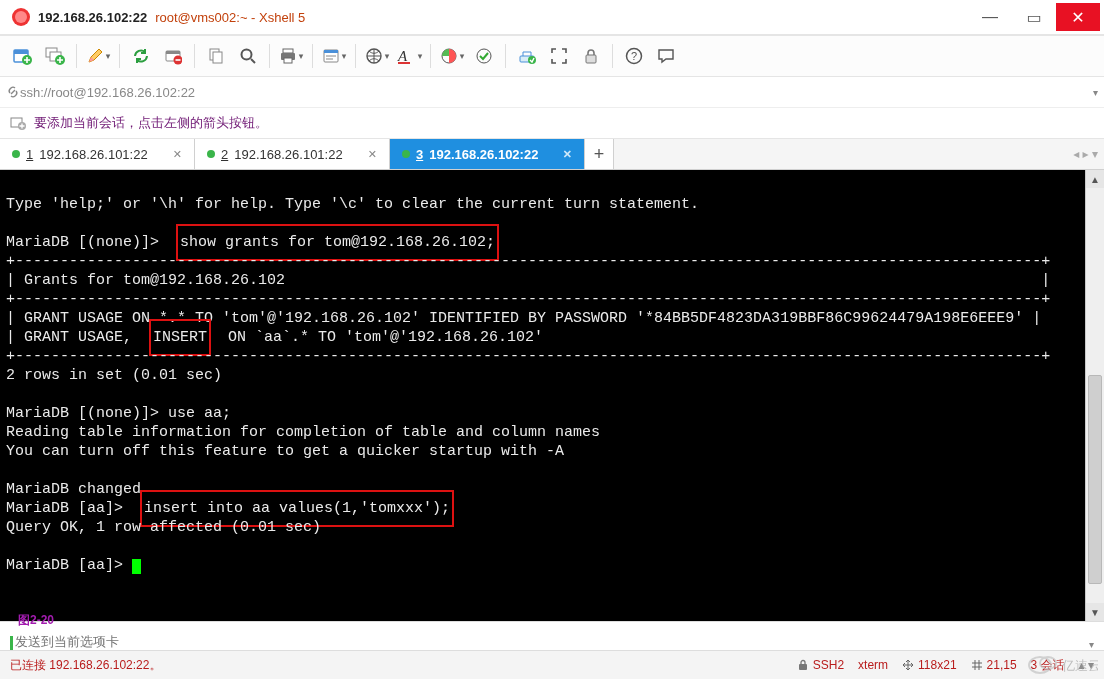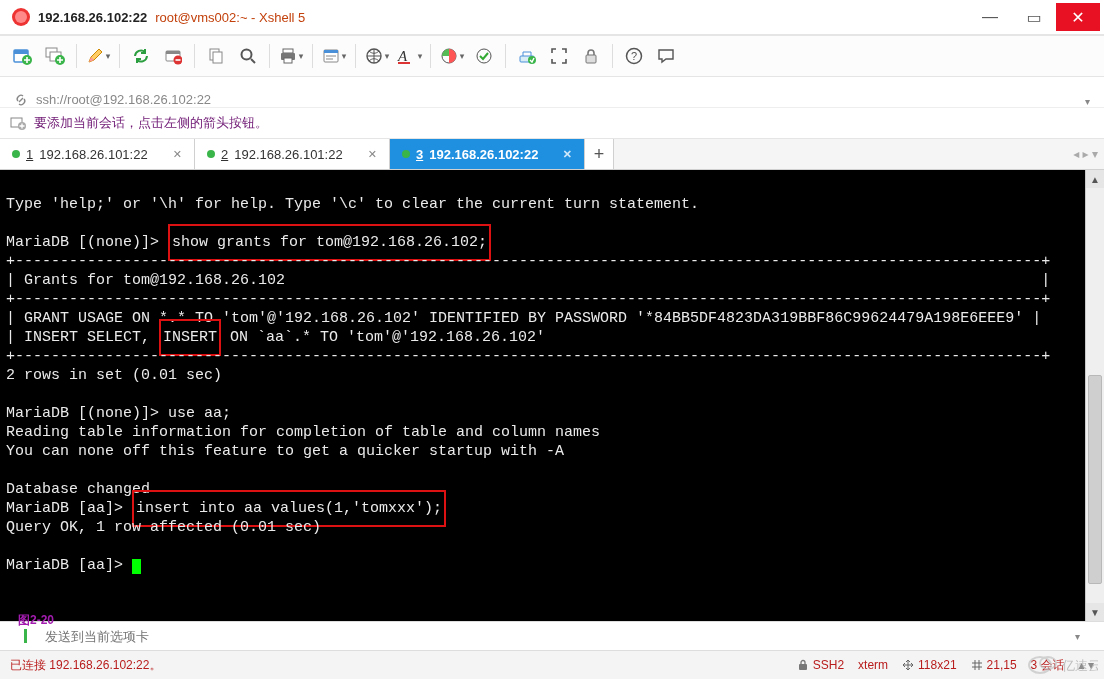--- a/index.html
+++ b/index.html
@@ -20,21 +20,21 @@
   .menubar span{padding:4px 8px;color:#333}
 
   
   .toolbar{height:40px;display:flex;align-items:center;padding:0 8px;border-top:1px solid #e5e5e5;border-bottom:1px solid #e5e5e5;gap:2px;background:#fcfcfc}
   .tbtn{height:28px;min-width:28px;display:flex;align-items:center;justify-content:center;border:1px solid transparent;border-radius:3px;color:#444}
   .tbtn svg{display:block}
   .tbtn .drop{font-size:9px;color:#666;margin-left:2px}
   .sep{width:1px;height:24px;background:#ddd;margin:0 4px}
 
   
-  .address{height:30px;display:flex;align-items:flex-end;padding:0 14px;color:#888;gap:8px;border-bottom:1px solid #eee}
+  .address{height:30px;display:flex;align-items:center;padding:0 6px;color:#888;border-bottom:1px solid #eee}
   .address svg{flex:0 0 auto}
   .addr-drop{margin-left:auto;color:#888;font-size:10px}
 
   
   .hint{height:30px;display:flex;align-items:center;padding:0 10px;gap:8px;color:#701a75;border-bottom:1px solid #e5e5e5;}
   .hint svg{flex:0 0 auto}
 
   
   .tabbar{height:30px;display:flex;align-items:stretch;background:#f5f5f5;border-bottom:1px solid #d0d0d0;position:relative}
   .tab{display:flex;align-items:center;padding:0 12px;gap:6px;border-right:1px solid #d0d0d0;font-size:13px;color:#333;background:#fff;min-width:170px;position:relative}
@@ -42,31 +42,31 @@
   .tab .dot{width:8px;height:8px;border-radius:50%;background:#3ab54a}
   .tab .num{text-decoration:underline}
   .tab .close{margin-left:auto;font-size:11px;color:#888}
   .tab.active .close{color:#cfe9fa}
   .tabadd{width:28px;display:flex;align-items:center;justify-content:center;color:#555;font-size:18px;border-right:1px solid #d0d0d0;background:#fff}
   .tabnav{margin-left:auto;display:flex;align-items:center;padding:0 6px;color:#aaa;gap:2px;font-size:12px}
 
   
   .term-wrap{flex:1;display:flex;background:#000;position:relative;min-height:0}
   .term{flex:1;margin:0;padding:6px 6px 2px 6px;background:#000;color:#eaeaea;font-family:"Courier New",monospace;font-size:15px;line-height:19px;white-space:pre;overflow:hidden}
-  .term .hi{border:2px solid #d11;padding:8px 2px;margin:-2px 0}
+  .term .hi{border:2px solid #d11;padding:8px 2px;margin:-2px 8px}
   .cursor{display:inline-block;width:9px;height:15px;background:#0f0;vertical-align:text-bottom}
   .vscroll{width:18px;background:#efefef;display:flex;flex-direction:column;align-items:center;justify-content:space-between;border-left:1px solid #c9c9c9}
   .vscroll .arrow{height:18px;width:100%;display:flex;align-items:center;justify-content:center;color:#555;font-size:10px;background:#e6e6e6}
   .vscroll .track{flex:1;width:100%;background:#efefef;position:relative}
   .vscroll .thumb{position:absolute;left:2px;right:2px;top:45%;height:50%;background:#cfcfcf;border:1px solid #b8b8b8;border-radius:2px}
 
   .fig{position:absolute;left:18px;bottom:50px;color:#a21caf;font-weight:bold;font-size:12px;z-index:5}
 
   
-  .footin{height:28px;display:flex;align-items:center;border-top:1px solid #ddd;padding:0 24px;color:#999;gap:16px}
+  .footin{height:28px;display:flex;align-items:flex-end;border-top:1px solid #ddd;padding:0 10px;color:#999;gap:0}
   .footin .greenbar{width:3px;height:14px;background:#3ab54a}
   .footin input{border:none;outline:none;flex:1;font-size:13px;color:#555;background:transparent}
   .footin .drop{color:#888;font-size:10px}
 
   
   .status{height:28px;display:flex;align-items:center;padding:0 10px;background:#f4f4f4;border-top:1px solid #ddd;font-size:12px;color:#555;gap:14px;position:relative}
   .status .spacer{flex:1}
   .status .item{display:flex;align-items:center;gap:4px;color:#b91c1c}
   .status svg{display:block}
   .watermark{position:absolute;right:6px;top:2px;opacity:.6}
@@ -265,29 +265,29 @@
 
   <div class="term-wrap">
     <pre class="term"><span>
 </span><span>Type 'help;' or '\h' for help. Type '\c' to clear the current turn statement.</span>
 
 <span>MariaDB [(none)]&gt; </span><span class="hi">show grants for tom@192.168.26.102;</span>
 <span>+------------------------------------------------------------------------------------------------------------------+</span>
 <span>| Grants for tom@192.168.26.102                                                                                    |</span>
 <span>+------------------------------------------------------------------------------------------------------------------+</span>
 <span>| GRANT USAGE ON *.* TO 'tom'@'192.168.26.102' IDENTIFIED BY PASSWORD '*84BB5DF4823DA319BBF86C99624479A198E6EEE9' |</span>
-<span>| INSERT SELECT, </span><span class="hi">INSERT</span><span> ON `aa`.* TO 'tom'@'192.168.26.102'                                                               |</span>
+<span>| GRANT USAGE, </span><span class="hi">INSERT</span><span> ON `aa`.* TO 'tom'@'192.168.26.102'                                                               |</span>
 <span>+------------------------------------------------------------------------------------------------------------------+</span>
 <span>2 rows in set (0.01 sec)</span>
 
 <span>MariaDB [(none)]&gt; use aa;</span>
 <span>Reading table information for completion of table and column names</span>
-<span>You can none off this feature to get a quicker startup with -A</span>
-
-<span>Database changed</span>
+<span>You can turn off this feature to get a quicker startup with -A</span>
+
+<span>MariaDB changed</span>
 <span>MariaDB [aa]&gt; </span><span class="hi">insert into aa values(1,'tomxxx');</span>
 <span>Query OK, 1 row affected (0.01 sec)</span>
 
 <span>MariaDB [aa]&gt; </span><span class="cursor"></span></pre>
     <div class="vscroll">
       <div class="arrow">▲</div>
       <div class="track">
           <div class="thumb"></div>
         </div>
       <div class="arrow">▼</div>

